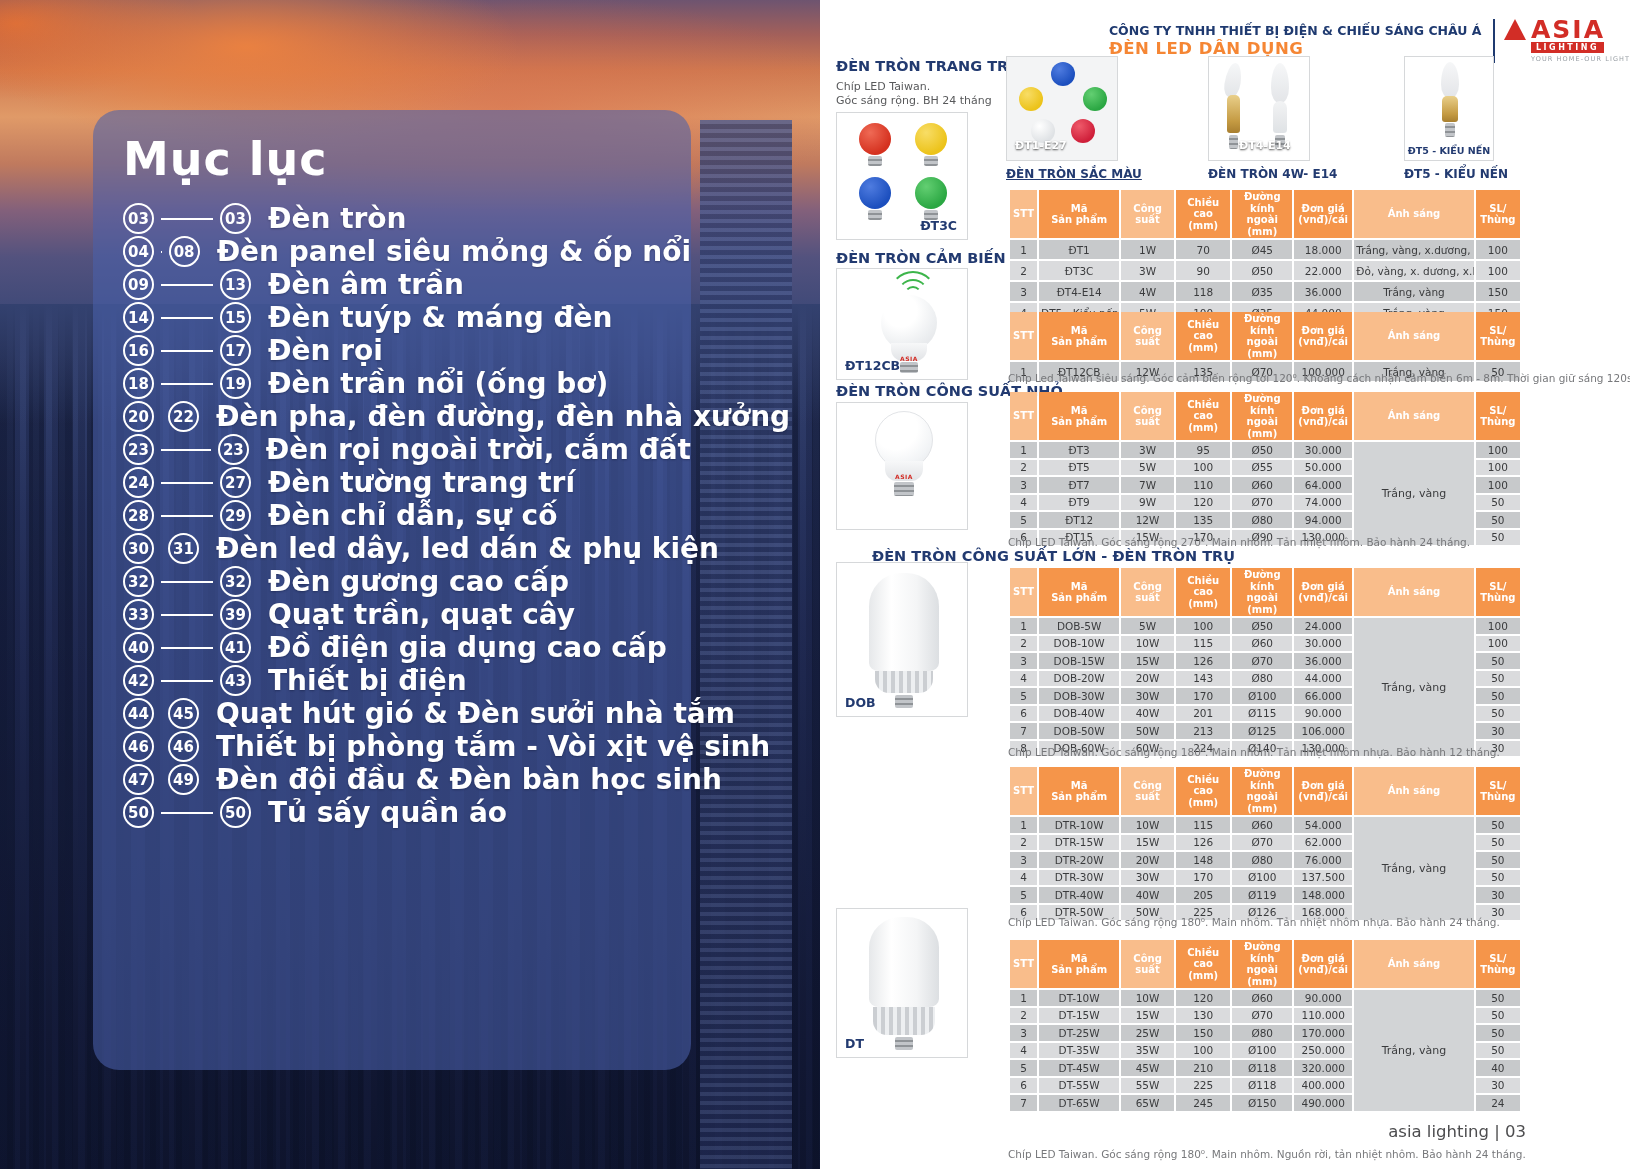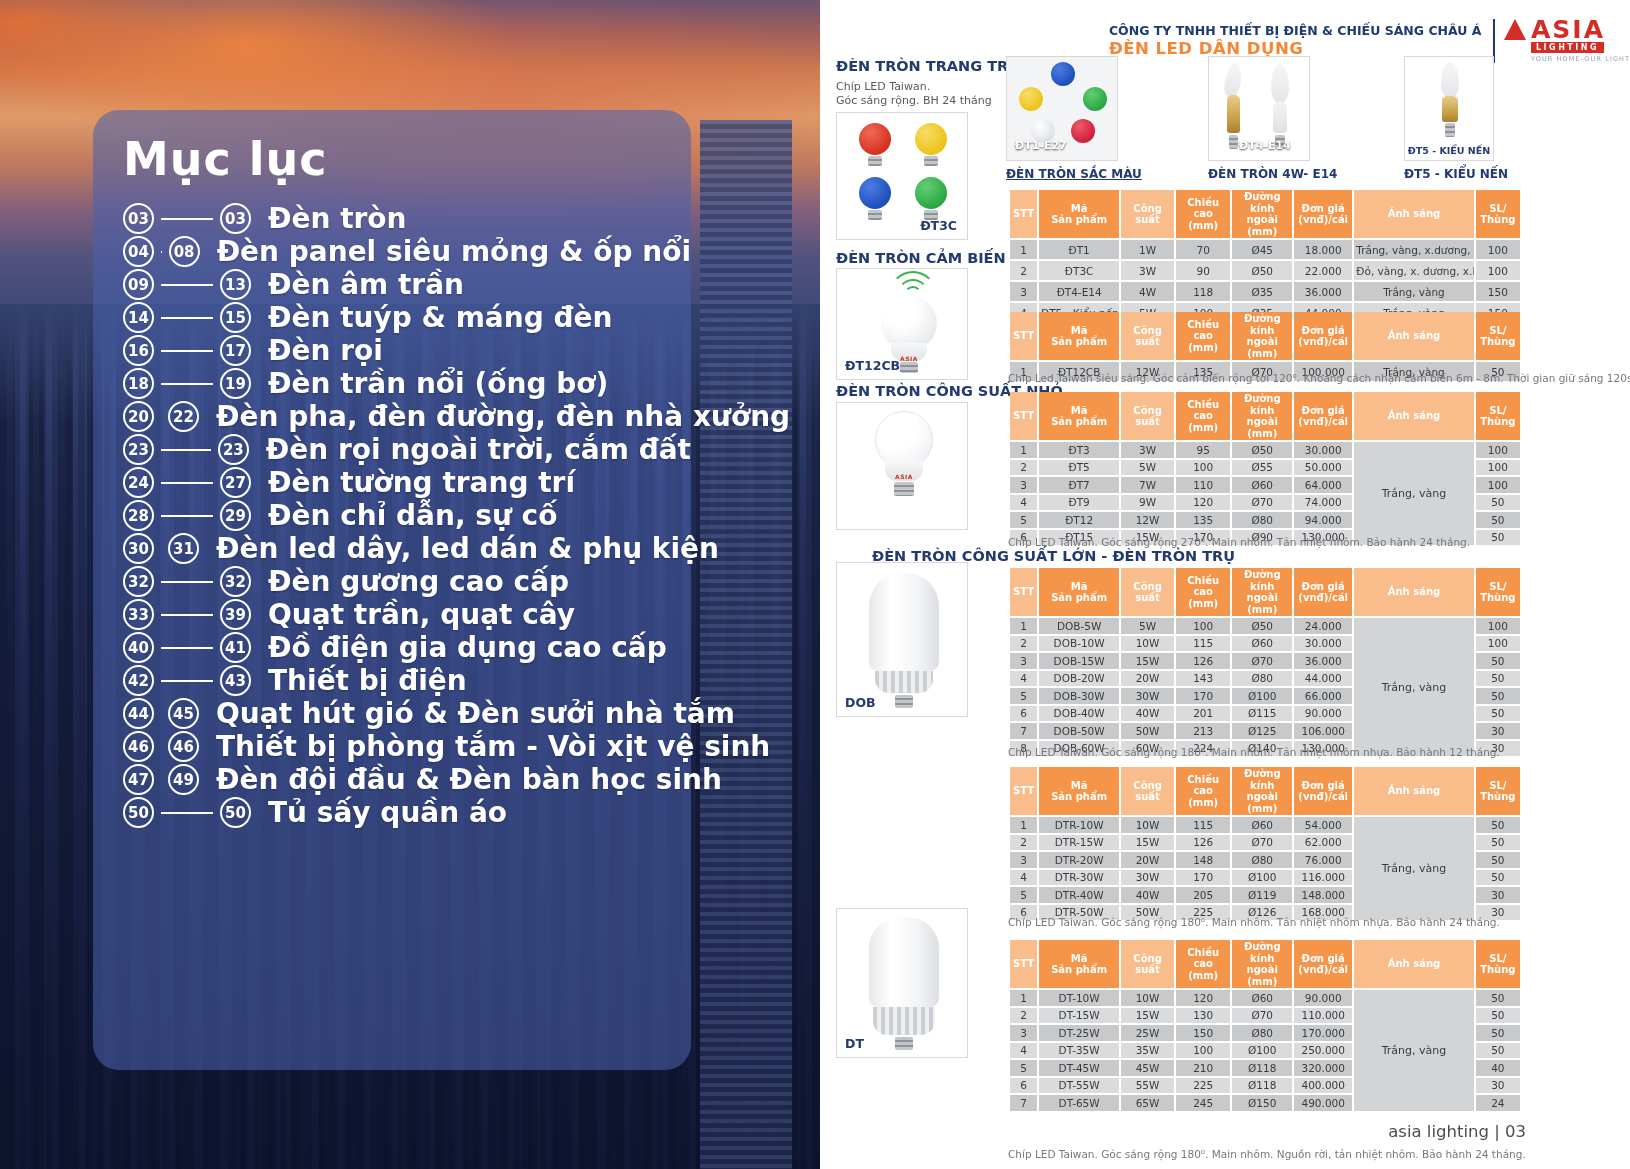--- a/index.html
+++ b/index.html
@@ -659,21 +659,21 @@
           <td>Ø80</td>
           <td>76.000</td>
           <td>50</td>
         </tr>
         <tr>
           <td>4</td>
           <td>DTR-30W</td>
           <td>30W</td>
           <td>170</td>
           <td>Ø100</td>
-          <td>116.000</td>
+          <td>137.500</td>
           <td>50</td>
         </tr>
         <tr>
           <td>5</td>
           <td>DTR-40W</td>
           <td>40W</td>
           <td>205</td>
           <td>Ø119</td>
           <td>148.000</td>
           <td>30</td>

